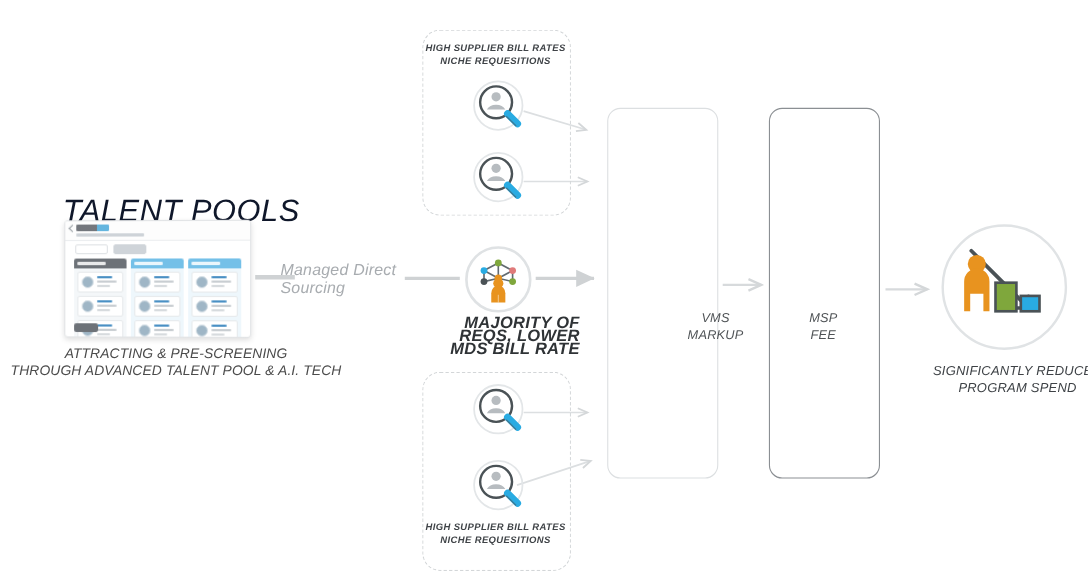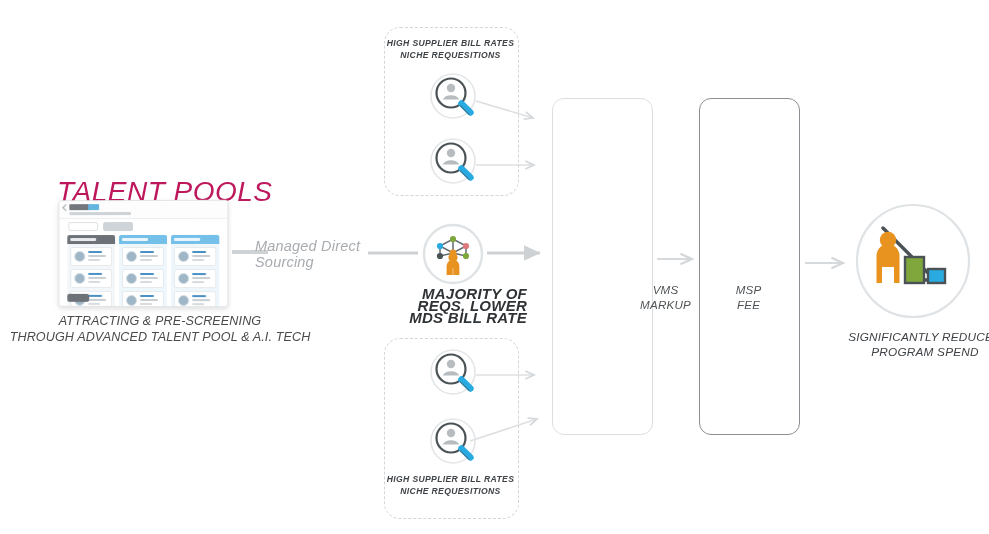--- a/index.html
+++ b/index.html
@@ -18,21 +18,21 @@
     overflow: hidden;
     background: #ffffff;
   }
   .abs { position: absolute; font-style: italic; }
 
   
   #talent-title {
     left: 57px; top: 176px;
     font-size: 28px;
     letter-spacing: 0.5px;
-    color: #be185d;
+    color: #0f172a;
     font-weight: 400;
     white-space: nowrap;
   }
   #talent-shot {
     left: 58px; top: 200px;
     width: 168px; height: 105px;
     background: #ffffff;
     border: 1px solid #e2e4e6;
     border-radius: 3px;
     box-shadow: 0 2px 5px rgba(0,0,0,0.13);
@@ -190,21 +190,21 @@
     border: 1.4px solid #8b8f93;
   }
   .stage-label {
     width: 99px;
     text-align: center;
     font-size: 11.6px;
     line-height: 14.5px;
     color: #4f5356;
     letter-spacing: .2px;
   }
-  #vms-label { left: 580px; top: 283px; padding-left: 36px; }
+  #vms-label { left: 565px; top: 283px; padding-left: 36px; }
   #msp-label { left: 699px; top: 283px; }
 
   
   #result-caption {
     left: 790px; top: 330px;
     width: 270px;
     text-align: center;
     font-size: 11.8px;
     line-height: 15px;
     font-weight: 400;

